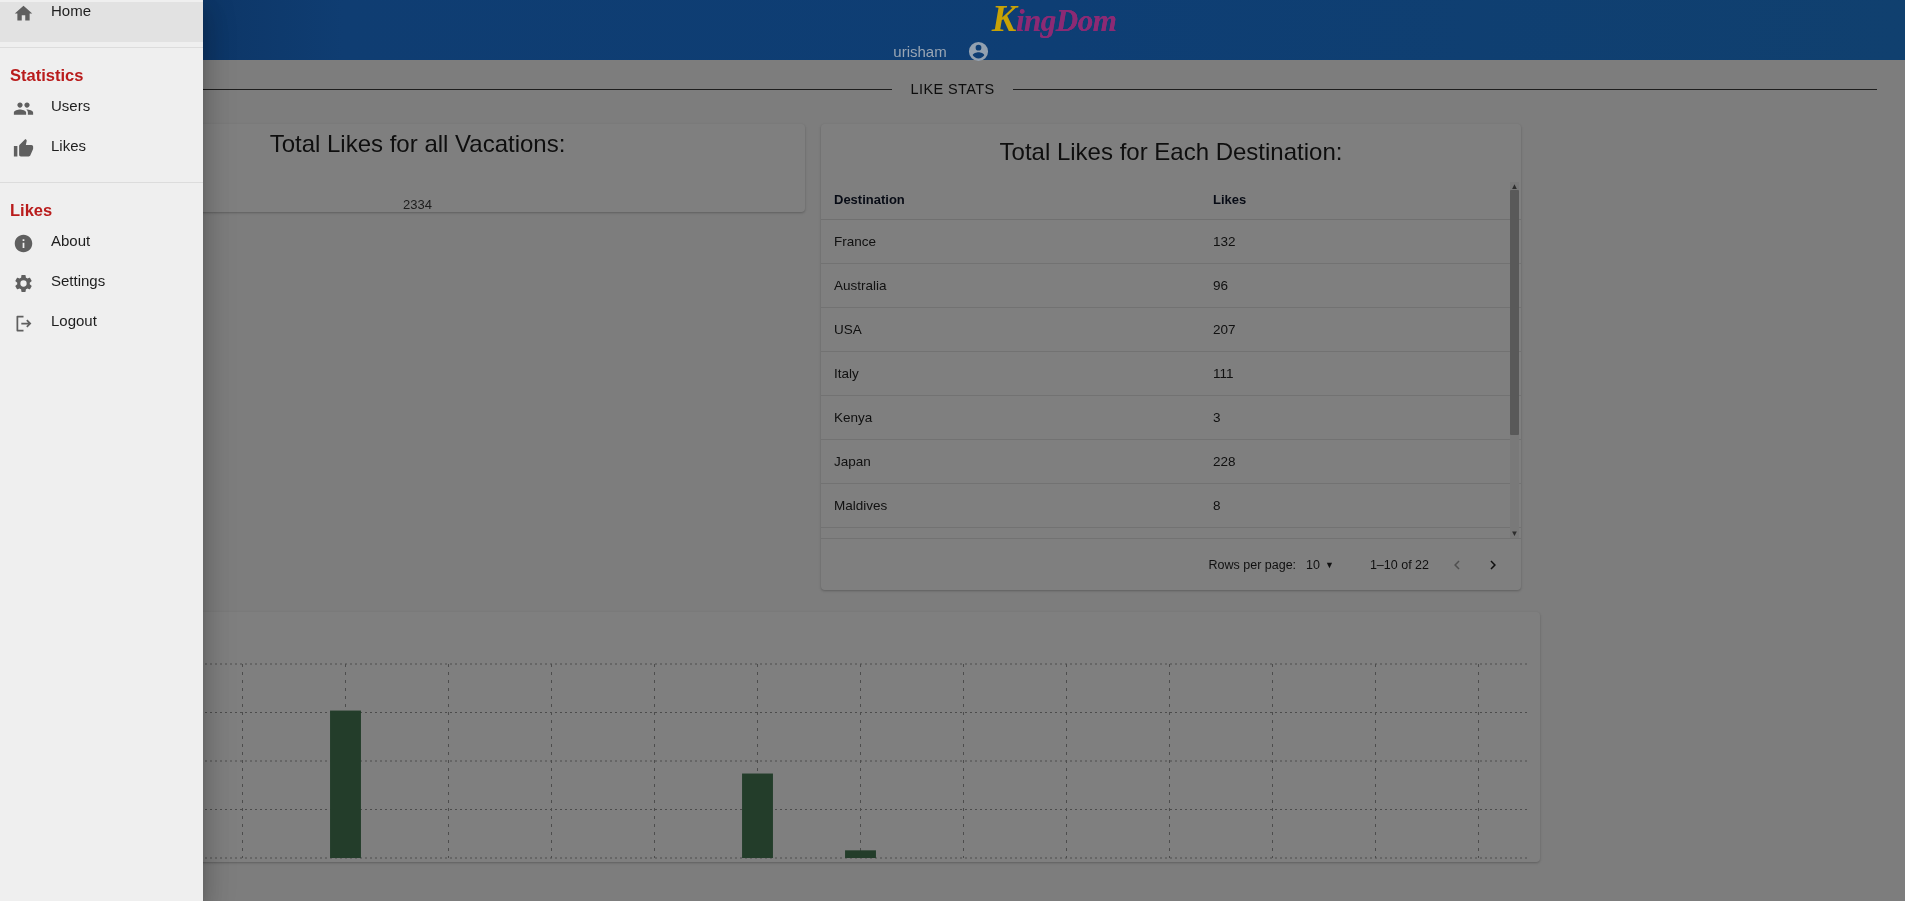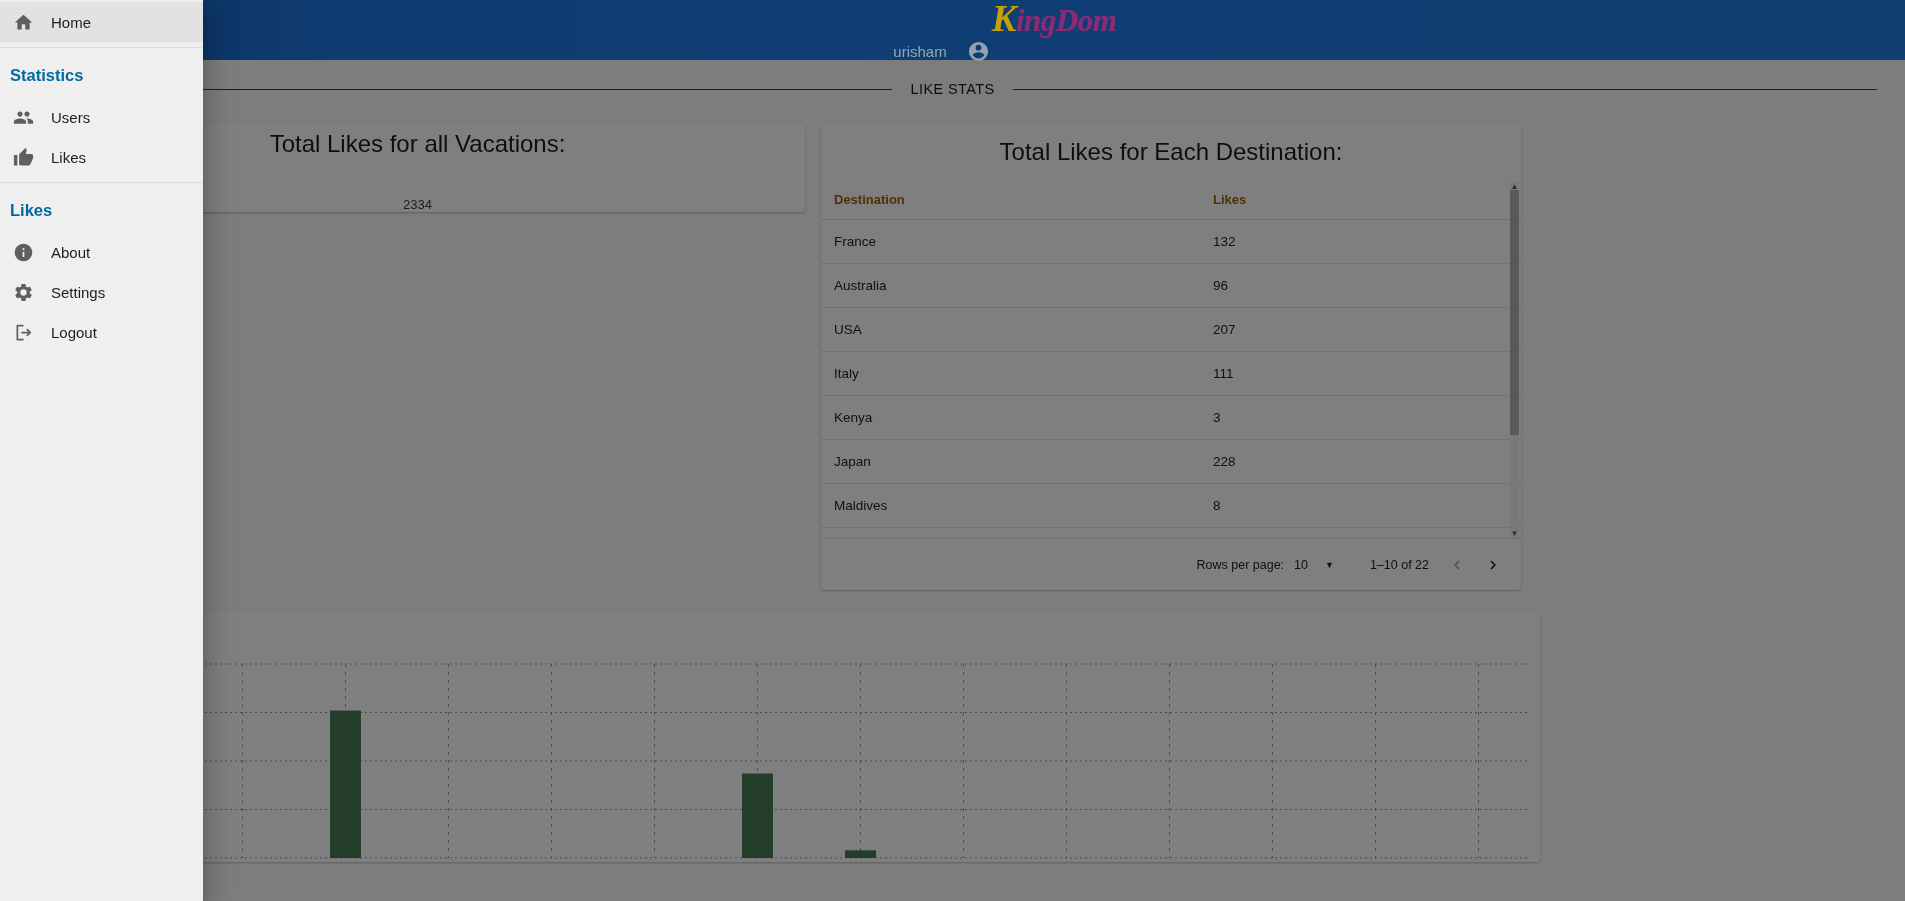--- a/index.html
+++ b/index.html
@@ -99,21 +99,21 @@
   .card-table h2 {
     font-size: 24px; font-weight: 400; color: #1d1d1d;
     text-align: center; padding: 14px 0 16px 0;
   }
 
   .table-scroll {
     flex: 1; overflow: hidden; position: relative;
   }
   table { width: 100%; border-collapse: collapse; }
   th {
-    text-align: left; font-size: 13px; font-weight: bold; color: #a16207;
+    text-align: left; font-size: 13px; font-weight: bold; color: #0f172a;
     padding: 10px 16px 12px 13px; border-bottom: 1px solid #e0e0e0;
   }
   th.col-likes, td.col-likes { width: 44%; padding-left: 0; }
   td {
     font-size: 13.5px; color: #232323; padding: 14px 16px 14px 13px;
     border-bottom: 1px solid #e4e4e4;
   }
 
   .scrollbar-track {
     position: absolute; top: 0; right: 2px; width: 9px; bottom: 0;
@@ -128,21 +128,21 @@
     display: flex; align-items: center; justify-content: center;
     color: #5a5a5a; font-size: 8px; line-height: 1;
   }
 
   .pagination {
     height: 52px; display: flex; align-items: center; justify-content: flex-end;
     gap: 0; padding-right: 10px; font-size: 12.5px; color: #1f1f1f;
     border-top: 1px solid #e4e4e4;
   }
   .pg-label { margin-right: 10px; }
-  .pg-select { display: flex; align-items: center; gap: 17px; margin-right: 36px; }
+  .pg-select { display: flex; align-items: center; gap: 5px; margin-right: 36px; }
   .pg-caret { font-size: 9px; color: #222; }
   .pg-range { margin-right: 10px; }
   .pg-btn {
     width: 36px; height: 36px; display: flex; align-items: center; justify-content: center;
     border-radius: 50%;
   }
   .pg-btn svg { display: block; }
 
   
   .chart-card {
@@ -157,30 +157,30 @@
   .drawer {
     position: absolute; top: 0; left: 0;
     width: 203px; height: 901px;
     background: #efefef;
     z-index: 10;
     box-shadow: 0 8px 10px -5px rgba(0,0,0,.2), 0 16px 24px 2px rgba(0,0,0,.14), 0 6px 30px 5px rgba(0,0,0,.12);
     display: flex; flex-direction: column;
     padding-top: 2px;
   }
   .nav-item {
-    display: flex; align-items: center; height: 40px;
+    display: flex; height: 40px;
     padding-left: 12px; gap: 17px; cursor: pointer;
   }
   .nav-item.active { background: #e2e2e2; }
   .nav-icon { width: 22px; height: 22px; display: flex; align-items: center; justify-content: center; flex: none; }
   .nav-icon svg { display: block; fill: #5f5f5f; }
   .nav-label { font-size: 15px; color: #1e1e1e; }
   .nav-sep { height: 1px; background: #dcdcdc; margin: 5px 0; }
   .section-head {
-    color: #0369a1; font-weight: bold; font-size: 16.5px;
+    color: #b91c1c; font-weight: bold; font-size: 16.5px;
     padding: 13px 0 12px 10px;
   }
 </style>
 </head>
 <body>
 
 <div id="root">
 
   <div class="content">
 

